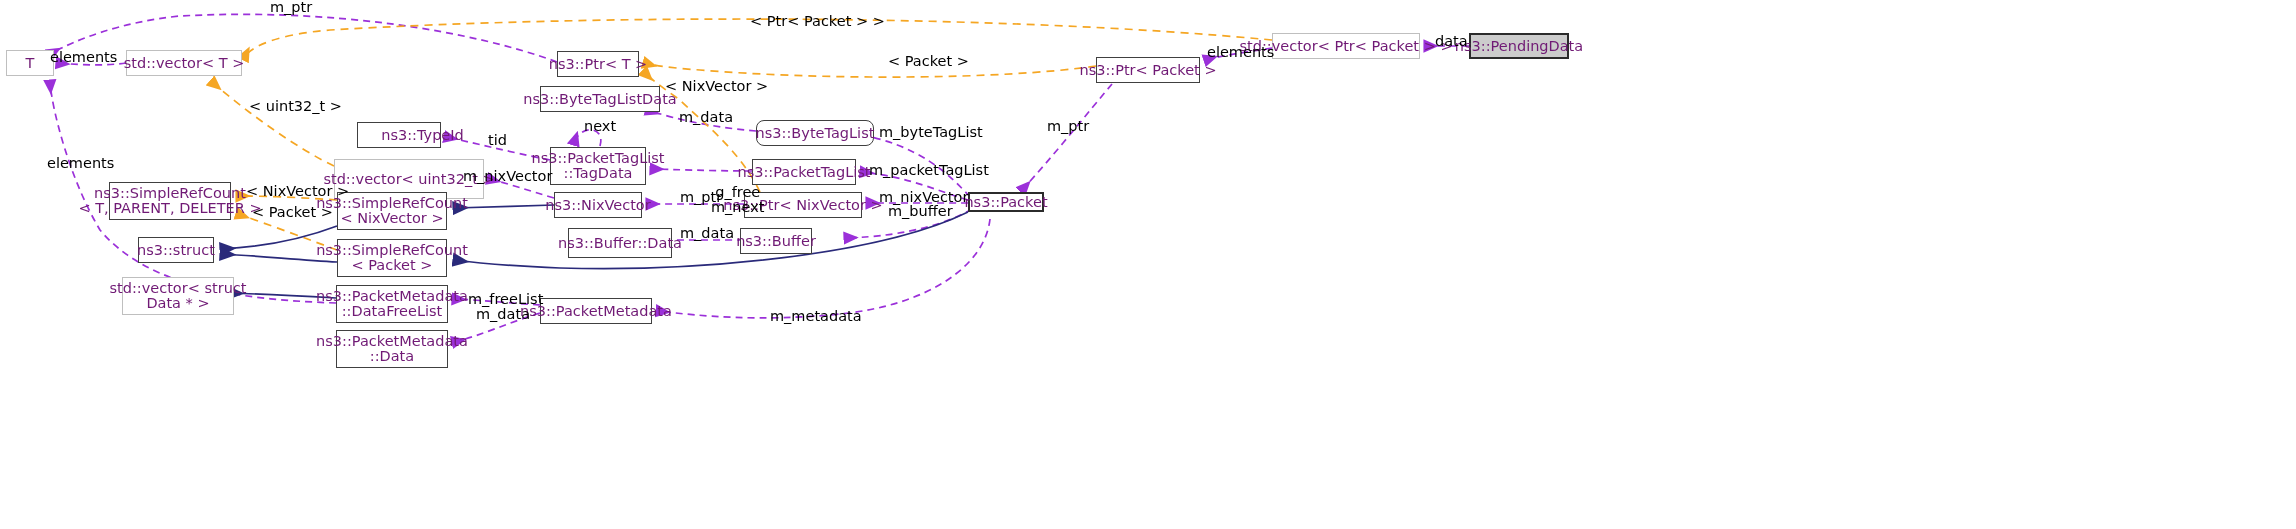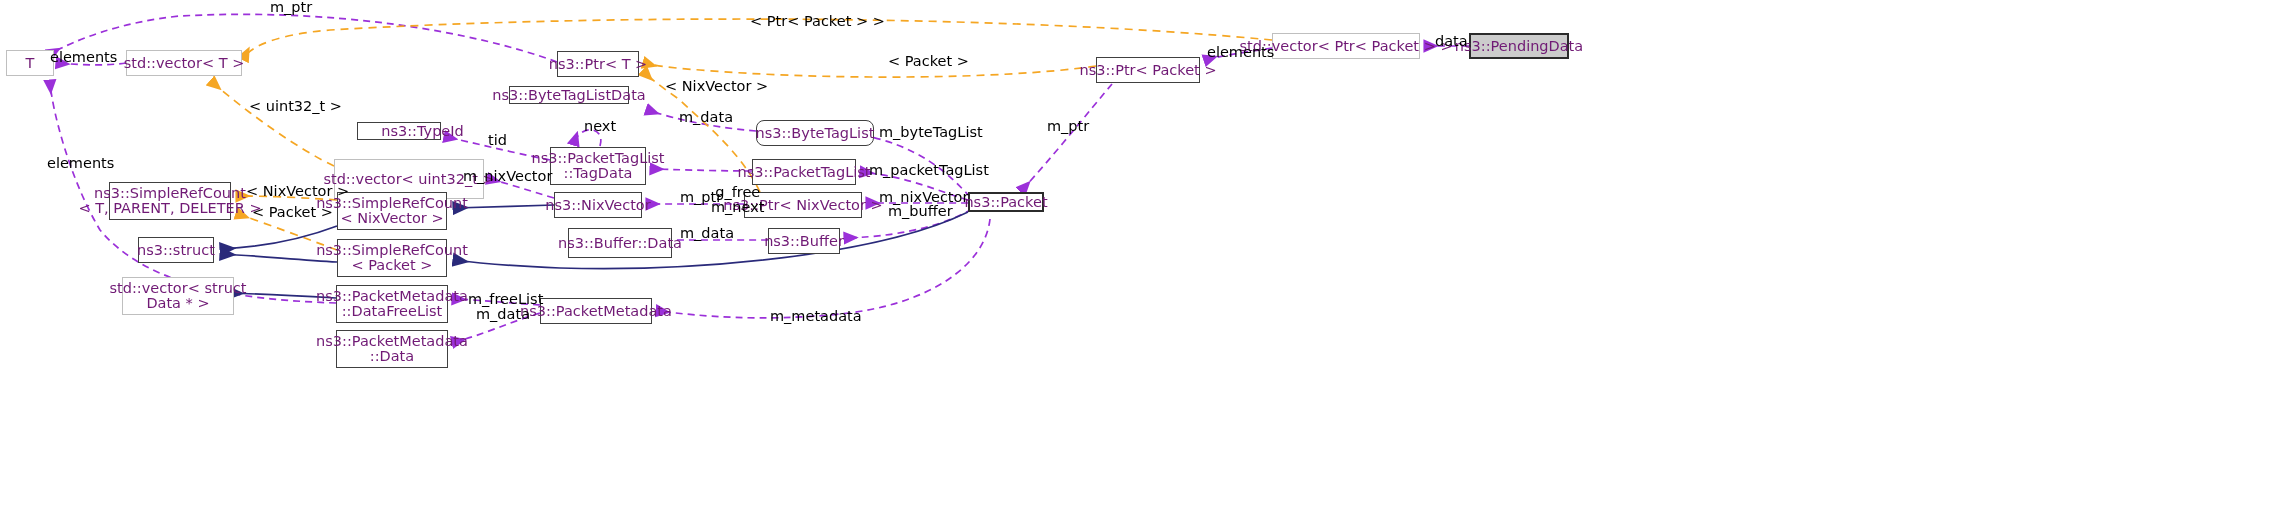--- a/index.html
+++ b/index.html
@@ -124,46 +124,46 @@
       <path d="M554,205 C520,206 490,207 455,208" marker-end="url(#ah-blue)"></path>
 
       <path d="M968,212 C880,255 700,272 560,268 C510,266 470,262 455,260" marker-end="url(#ah-blue)"></path>
 
       <path d="M336,298 C300,296 260,294 230,293" marker-end="url(#ah-blue)"></path>
     </g>
   </svg>
 
   <div class="node light" style="left:6px;top:50px;width:48px;height:26px;"><span>T</span></div>
   <div class="node light" style="left:126px;top:50px;width:116px;height:26px;"><span>std::vector&lt; T &gt;</span></div>
-  <div class="node solid" style="left:357px;top:122px;width:84px;height:18px;padding-left:47px;"><span>ns3::TypeId</span></div>
+  <div class="node solid" style="left:357px;top:122px;width:84px;height:26px;padding-left:47px;"><span>ns3::TypeId</span></div>
   <div class="node light" style="left:334px;top:159px;width:150px;height:40px;"><span>std::vector&lt; uint32_t &gt;</span></div>
   <div class="node solid" style="left:109px;top:182px;width:122px;height:38px;"><span>ns3::SimpleRefCount
 &lt; T, PARENT, DELETER &gt;</span></div>
   <div class="node solid" style="left:138px;top:237px;width:76px;height:26px;"><span>ns3::struct</span></div>
   <div class="node light" style="left:122px;top:277px;width:112px;height:38px;"><span>std::vector&lt; struct
 Data * &gt;</span></div>
-  <div class="node solid" style="left:509px;top:86px;width:120px;height:18px;"><span>ns3::ByteTagListData</span></div>
+  <div class="node solid" style="left:540px;top:86px;width:120px;height:26px;"><span>ns3::ByteTagListData</span></div>
   <div class="node solid" style="left:550px;top:147px;width:96px;height:38px;"><span>ns3::PacketTagList
 ::TagData</span></div>
   <div class="node solid" style="left:337px;top:192px;width:110px;height:38px;"><span>ns3::SimpleRefCount
 &lt; NixVector &gt;</span></div>
   <div class="node solid" style="left:337px;top:239px;width:110px;height:38px;"><span>ns3::SimpleRefCount
 &lt; Packet &gt;</span></div>
   <div class="node solid" style="left:336px;top:285px;width:112px;height:38px;"><span>ns3::PacketMetadata
 ::DataFreeList</span></div>
   <div class="node solid" style="left:336px;top:330px;width:112px;height:38px;"><span>ns3::PacketMetadata
 ::Data</span></div>
   <div class="node solid" style="left:557px;top:51px;width:82px;height:26px;"><span>ns3::Ptr&lt; T &gt;</span></div>
   <div class="node solid" style="left:554px;top:192px;width:88px;height:26px;"><span>ns3::NixVector</span></div>
   <div class="node solid" style="left:568px;top:228px;width:104px;height:30px;"><span>ns3::Buffer::Data</span></div>
   <div class="node solid" style="left:540px;top:298px;width:112px;height:26px;"><span>ns3::PacketMetadata</span></div>
   <div class="node solid" style="left:756px;top:120px;width:118px;height:26px;border-radius:8px;"><span>ns3::ByteTagList</span></div>
   <div class="node solid" style="left:752px;top:159px;width:104px;height:26px;"><span>ns3::PacketTagList</span></div>
   <div class="node solid" style="left:744px;top:192px;width:118px;height:26px;"><span>ns3::Ptr&lt; NixVector &gt;</span></div>
-  <div class="node solid" style="left:768px;top:228px;width:72px;height:26px;"><span>ns3::Buffer</span></div>
+  <div class="node solid" style="left:740px;top:228px;width:72px;height:26px;"><span>ns3::Buffer</span></div>
   <div class="node bold" style="left:968px;top:192px;width:76px;height:20px;"><span>ns3::Packet</span></div>
   <div class="node solid" style="left:1096px;top:57px;width:104px;height:26px;"><span>ns3::Ptr&lt; Packet &gt;</span></div>
   <div class="node light" style="left:1272px;top:33px;width:148px;height:26px;"><span>std::vector&lt; Ptr&lt; Packet &gt; &gt;</span></div>
   <div class="node bold" style="left:1469px;top:33px;width:100px;height:26px;background:#cccccc;"><span>ns3::PendingData</span></div>
 
   <div class="elabel" style="left:270px;top:0px;">m_ptr</div>
   <div class="elabel" style="left:50px;top:50px;">elements</div>
   <div class="elabel" style="left:750px;top:14px;">&lt; Ptr&lt; Packet &gt; &gt;</div>
   <div class="elabel" style="left:888px;top:54px;">&lt; Packet &gt;</div>
   <div class="elabel" style="left:1207px;top:45px;">elements</div>

